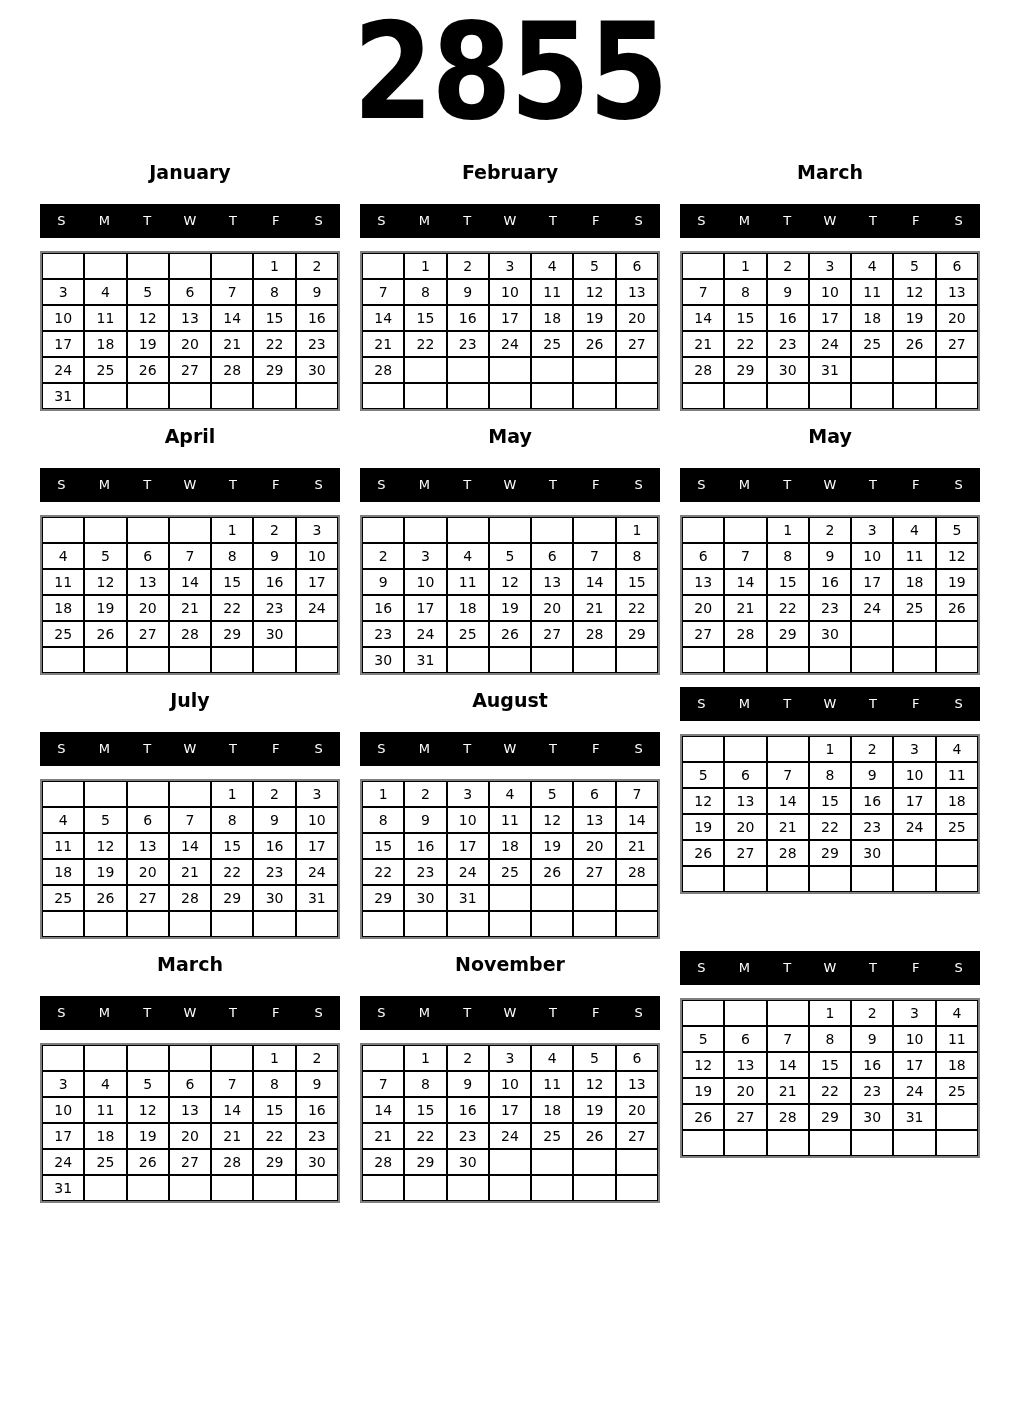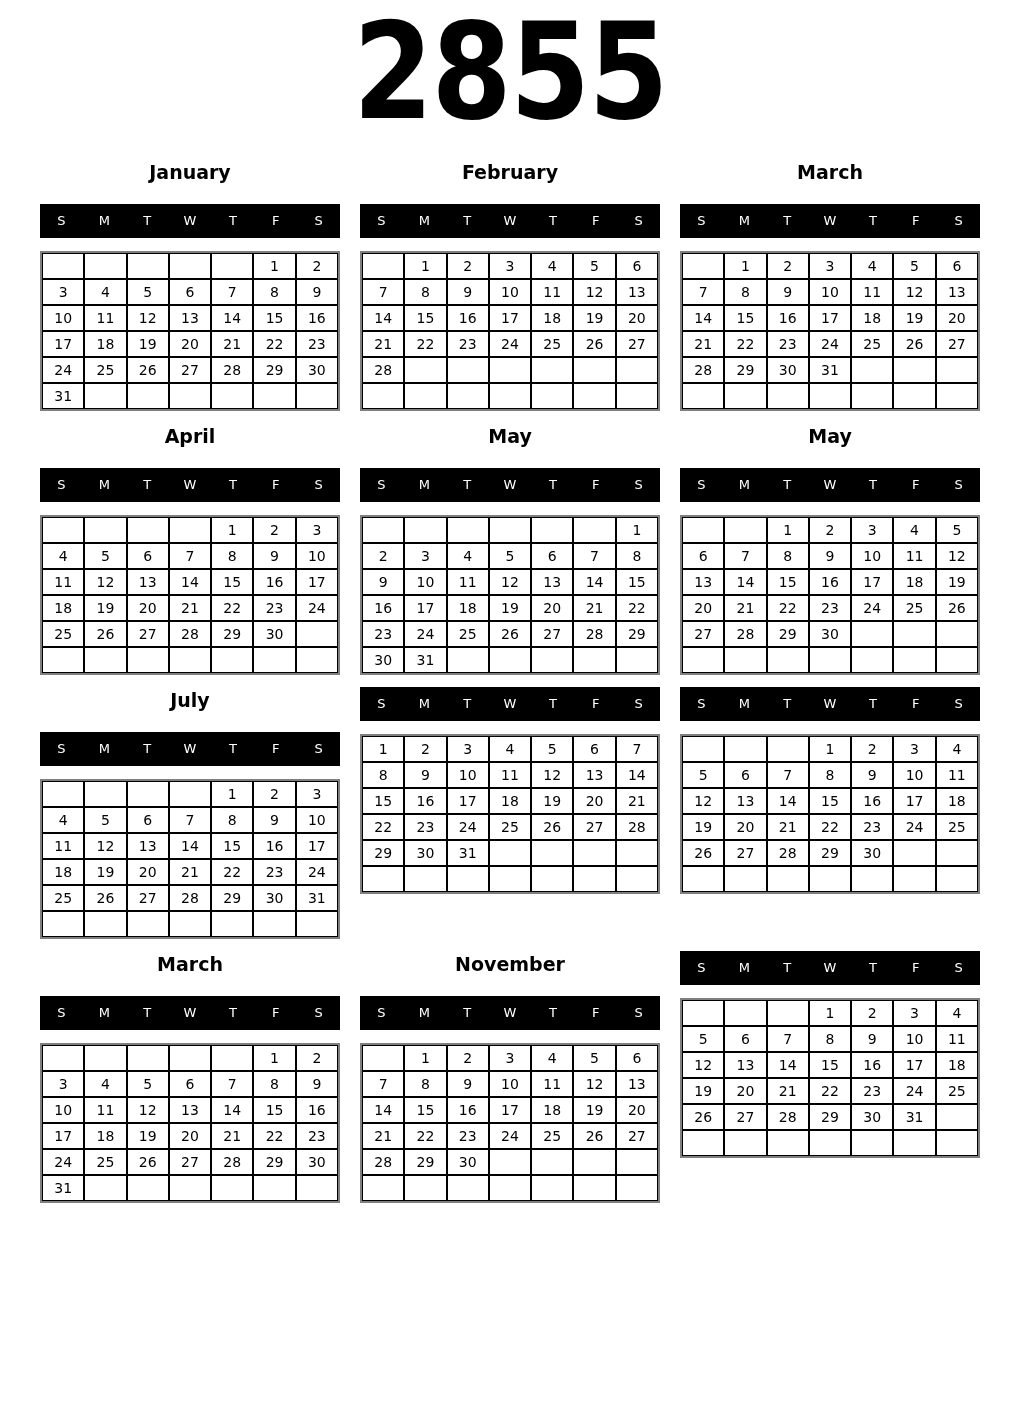--- a/index.html
+++ b/index.html
@@ -558,20 +558,21 @@
               <td></td>
               <td></td>
               <td></td>
               <td></td>
               <td></td>
             </tr>
           </tbody>
         </table>
       </div>
       <div class="month">
+        <div class="month-title">August</div>
         <div class="dow-bar">
           <span>S</span>
           <span>M</span>
           <span>T</span>
           <span>W</span>
           <span>T</span>
           <span>F</span>
           <span>S</span>
         </div>
         <table class="month-grid">

